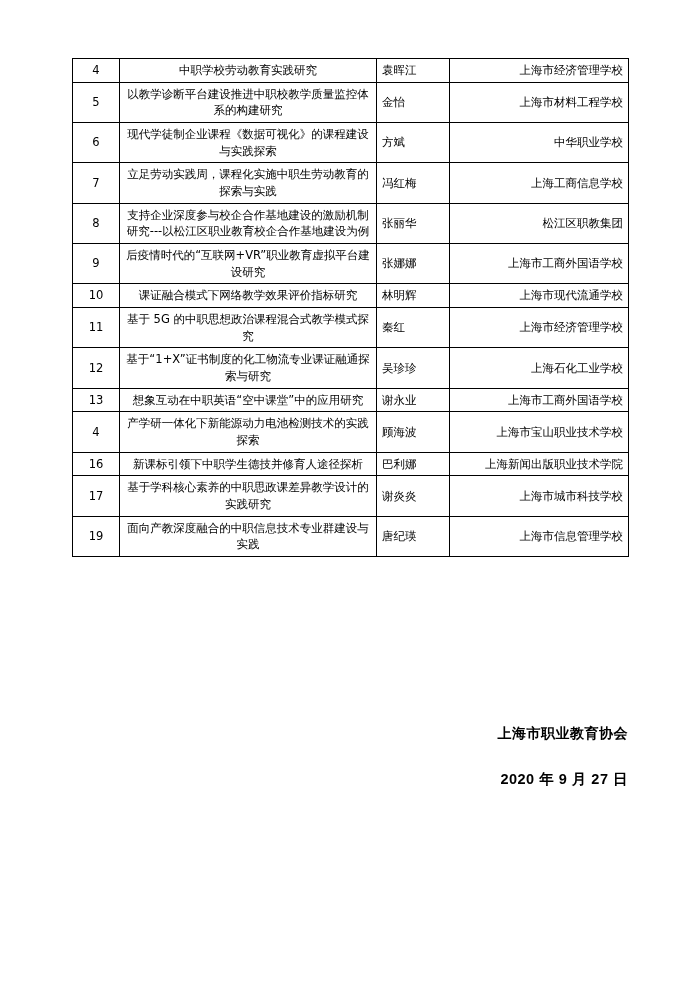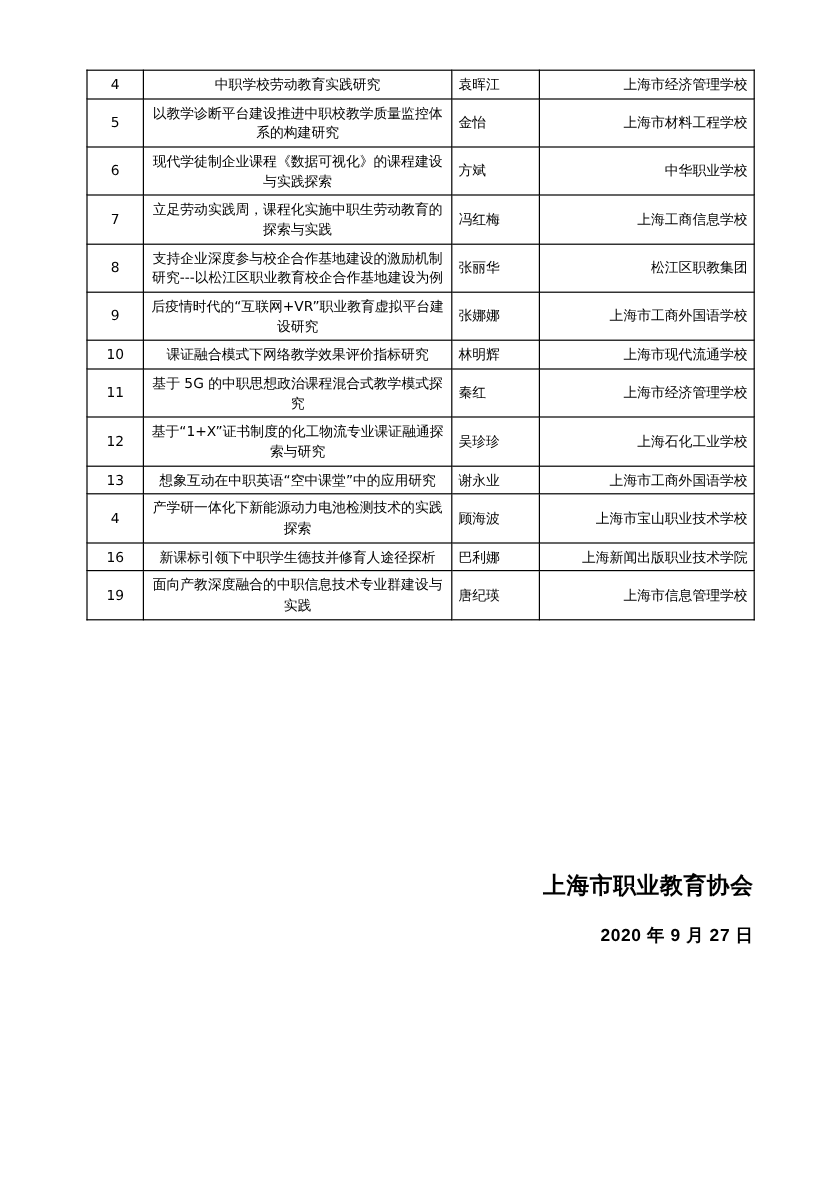--- a/index.html
+++ b/index.html
@@ -53,21 +53,21 @@
     width: 168px;
     text-align: right;
     padding-left: 7px;
   }
   .signature {
     position: absolute;
     left: 0;
     top: 725px;
     width: 628px;
     text-align: right;
-    font-size: 19px;
+    font-size: 14px;
     font-weight: bold;
     font-family: "DejaVu Serif", "Liberation Serif", serif;
     letter-spacing: 0.5px;
   }
   .sign-date {
     position: absolute;
     left: 0;
     top: 770px;
     width: 628px;
     text-align: right;
@@ -150,20 +150,26 @@
         <td class="col-person">顾海波</td>
         <td class="col-org">上海市宝山职业技术学校</td>
       </tr>
       <tr>
         <td class="col-no">16</td>
         <td class="col-title">新课标引领下中职学生德技并修育人途径探析</td>
         <td class="col-person">巴利娜</td>
         <td class="col-org">上海新闻出版职业技术学院</td>
       </tr>
       <tr>
+        <td class="col-no">17</td>
+        <td class="col-title">基于学科核心素养的中职思政课差异教学设计的实践研究</td>
+        <td class="col-person">谢炎炎</td>
+        <td class="col-org">上海市城市科技学校</td>
+      </tr>
+      <tr>
         <td class="col-no">19</td>
         <td class="col-title">面向产教深度融合的中职信息技术专业群建设与实践</td>
         <td class="col-person">唐纪瑛</td>
         <td class="col-org">上海市信息管理学校</td>
       </tr>
     </tbody>
   </table>
 
   <div class="signature">上海市职业教育协会</div>
   <div class="sign-date">2020 年 9 月 27 日</div>

